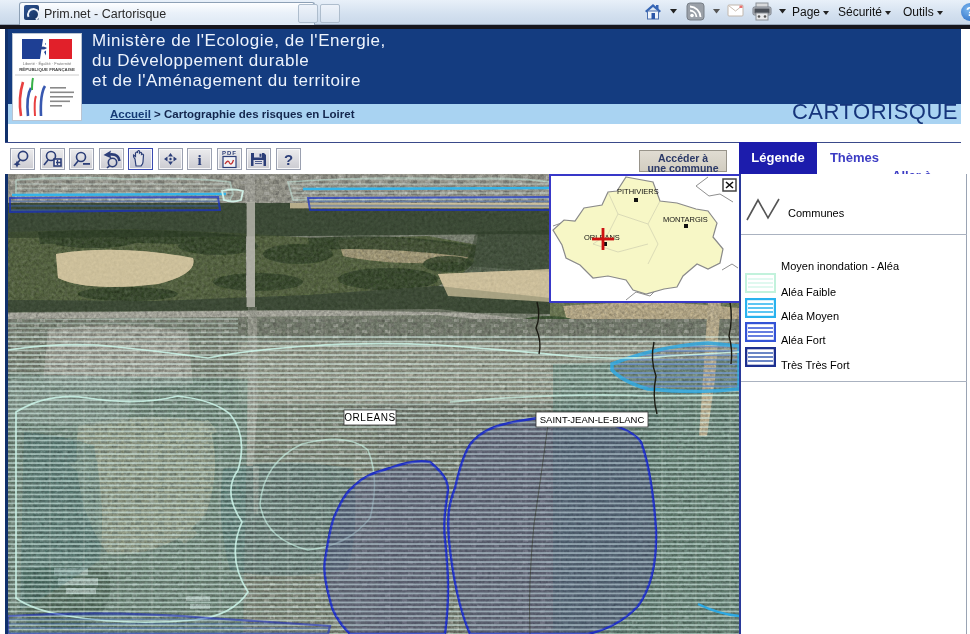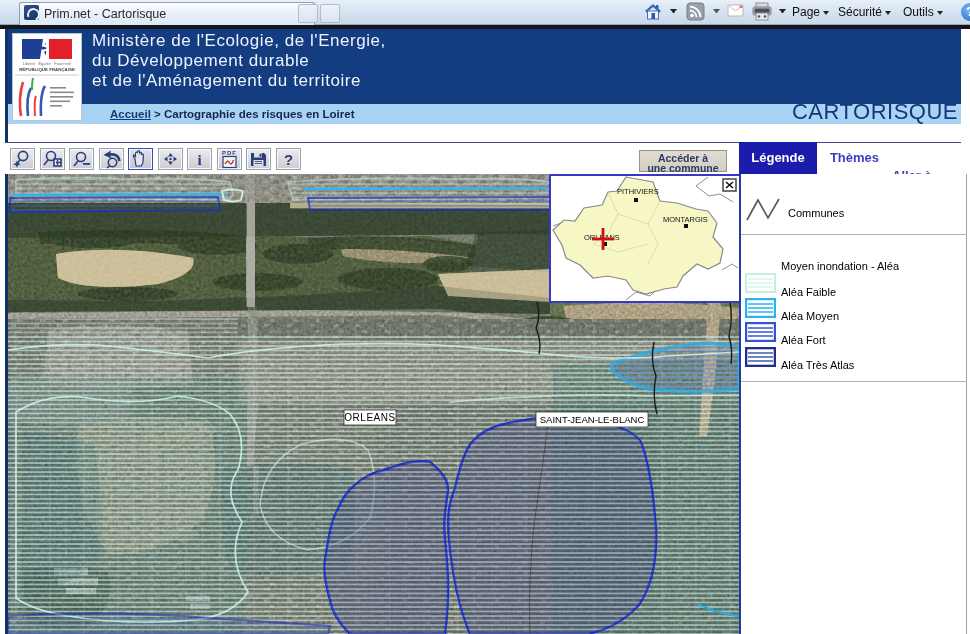--- a/index.html
+++ b/index.html
@@ -266,21 +266,21 @@
         </svg></div>
     <div class="ltxt" style="left:40px;top:160px;">Aléa Fort</div>
     <div class="sw" style="top:172.5px;"><svg width="31" height="20">
           <rect x="1" y="1" width="29" height="18" fill="#fff" stroke="#1d3090" stroke-width="2.6"></rect>
           <g stroke="#5b79c0" stroke-width="1.8">
             <line x1="3" y1="6" x2="28" y2="6"></line>
             <line x1="3" y1="10" x2="28" y2="10"></line>
             <line x1="3" y1="14" x2="28" y2="14"></line>
           </g>
         </svg></div>
-    <div class="ltxt" style="left:40px;top:185px;">Aléa Très Atlas</div>
+    <div class="ltxt" style="left:40px;top:185px;">Très Très Fort</div>
     <div class="lsep" style="top:207px;"></div>
   </div>
 
   <div id="map" class="abs">
   <svg width="731" height="460" viewBox="0 0 731 460">
     <defs>
       <filter id="tex" x="0" y="0" width="100%" height="100%">
         <feTurbulence type="fractalNoise" baseFrequency="0.35" numOctaves="3" seed="7" result="n"></feTurbulence>
         <feColorMatrix in="n" type="matrix" values="0 0 0 0 0  0 0 0 0 0  0 0 0 0 0  0.9 0.9 0.9 0 -0.9"></feColorMatrix>
       </filter>

